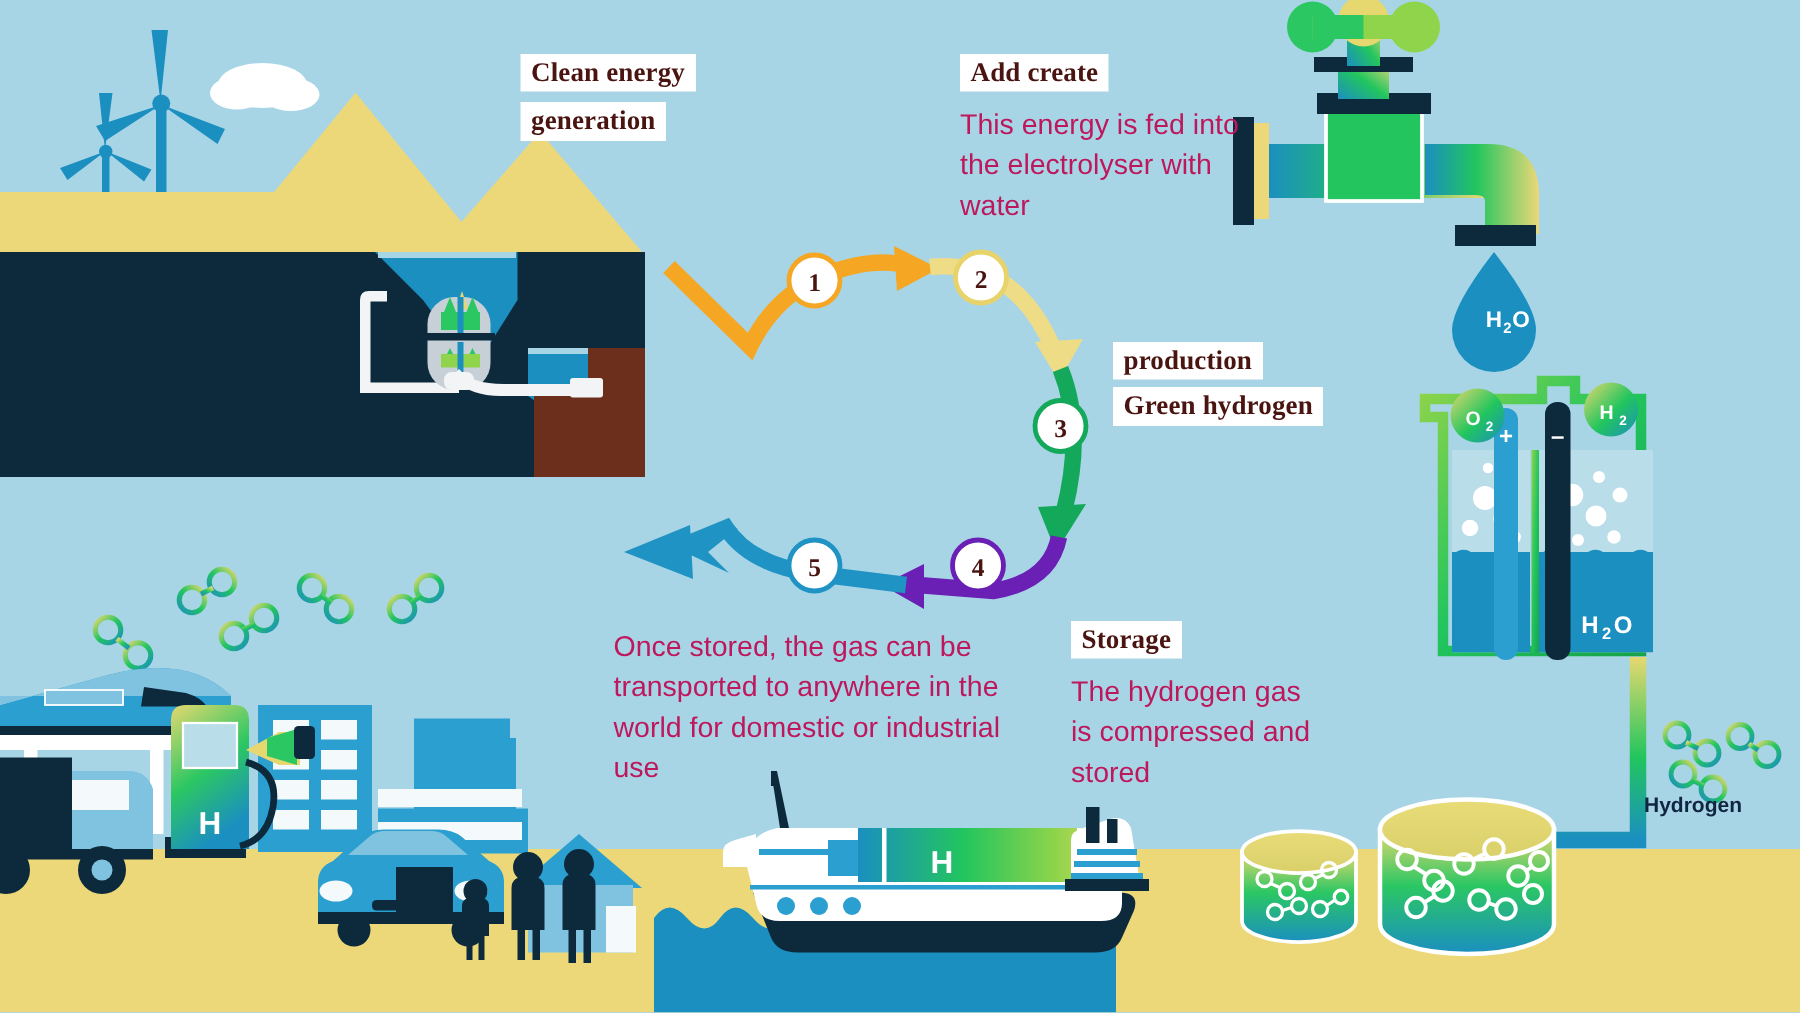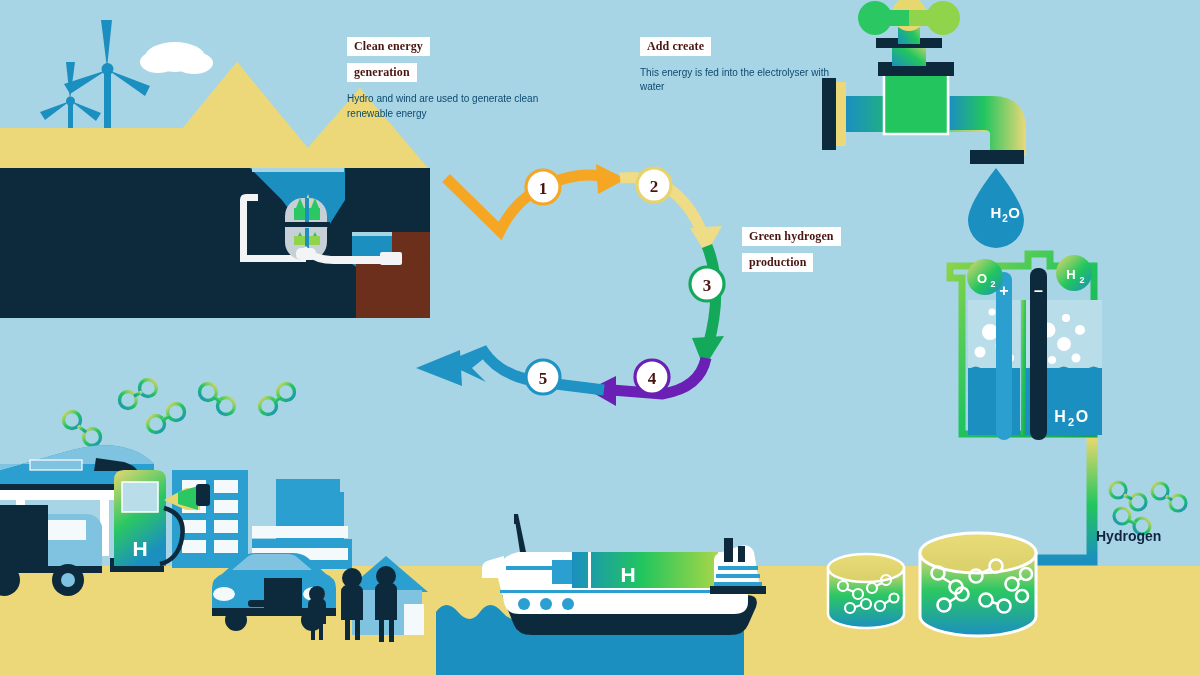--- a/index.html
+++ b/index.html
@@ -9,27 +9,27 @@
     background:#a8d5e6;
   }
   #stage{position:relative;width:1200px;height:675px;overflow:hidden;background:#a8d5e6;}
   .layer{position:absolute;left:0;top:0;width:1200px;height:675px;}
   svg.layer{display:block;}
 
   
   .tb{position:absolute;}
   .hl{
     display:inline-block;background:#ffffff;color:#4a1410;
-    font-weight:bold;font-size:12px;line-height:1.02;
+    font-weight:bold;font-size:18px;line-height:1.02;
     padding:3px 7px 4px 7px;margin-bottom:5px;
     font-family:"Liberation Serif", serif;letter-spacing:.1px;
   }
   .hl.second{margin-top:2px;}
   .body{
-    color:#0c4a6e;font-size:10px;line-height:1.42;
+    color:#be185d;font-size:19px;line-height:1.42;
     font-family:"Liberation Sans", sans-serif;margin-top:5px;
   }
   .tb-clean{left:347px;top:36px;width:210px;}
   .tb-water{left:640px;top:36px;width:190px;}
   .tb-green{left:742px;top:226px;width:210px;}
   .tb-use{left:409px;top:414px;width:270px;}
   .tb-storage{left:714px;top:414px;width:160px;}
 
   .hyd-label{
     position:absolute;left:1096px;top:528px;
@@ -579,32 +579,36 @@
     </g>
     <g>
       <circle cx="543" cy="377" r="17" fill="#ffffff" stroke="#1f93c4" stroke-width="3.2"></circle>
       <text class="num" x="543" y="384" text-anchor="middle">5</text>
     </g>
   </svg>
 
   <div class="tb tb-clean">
     <div><span class="hl">Clean energy</span></div>
     <div><span class="hl second">generation</span></div>
-    <div class="body">Hydro and wind are used to generate clean renewable energy</div>
   </div>
 
   <div class="tb tb-water">
     <div><span class="hl">Add create</span></div>
     <div class="body">This energy is fed into the electrolyser with water</div>
   </div>
 
   <div class="tb tb-green">
+    <div><span class="hl second">production</span></div>
     <div><span class="hl">Green hydrogen</span></div>
-    <div><span class="hl second">production</span></div>
   </div>
 
   <div class="tb tb-use">
+    <div class="body">Once stored, the gas can be transported to anywhere in the world for domestic or industrial use</div>
   </div>
 
+  <div class="tb tb-storage">
+    <div><span class="hl">Storage</span></div>
+    <div class="body">The hydrogen gas is compressed and stored</div>
+  </div>
 
   <div class="hyd-label">Hydrogen</div>
 
 </div>
 
 </body></html>

